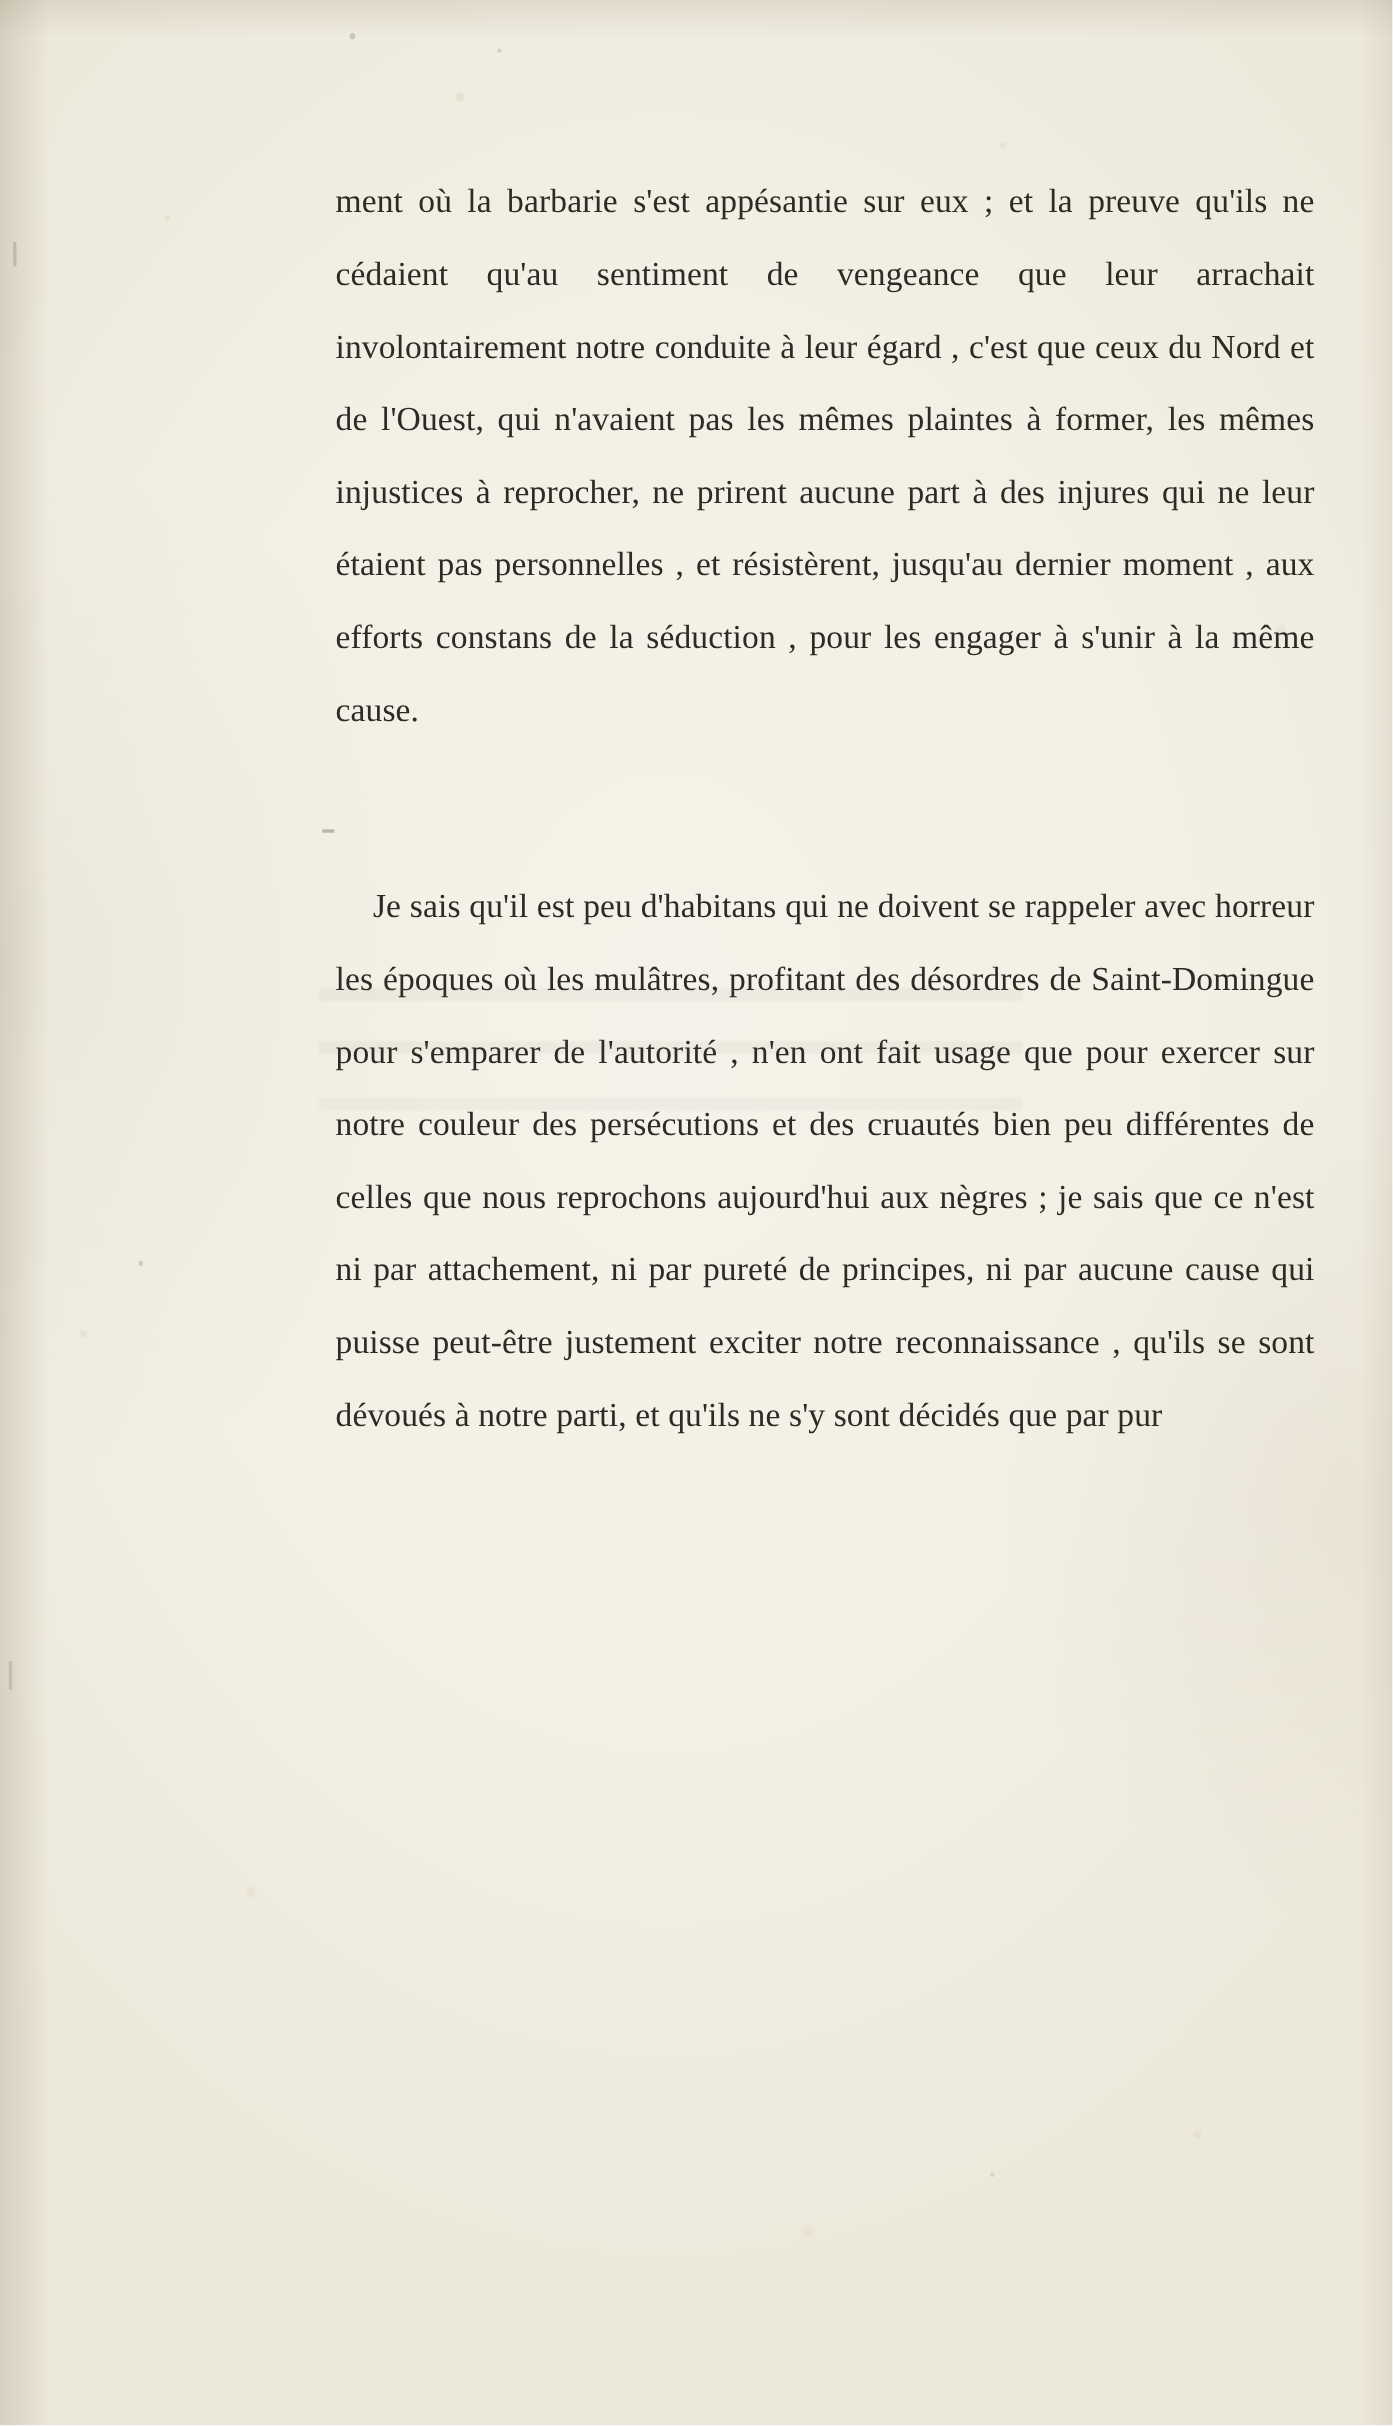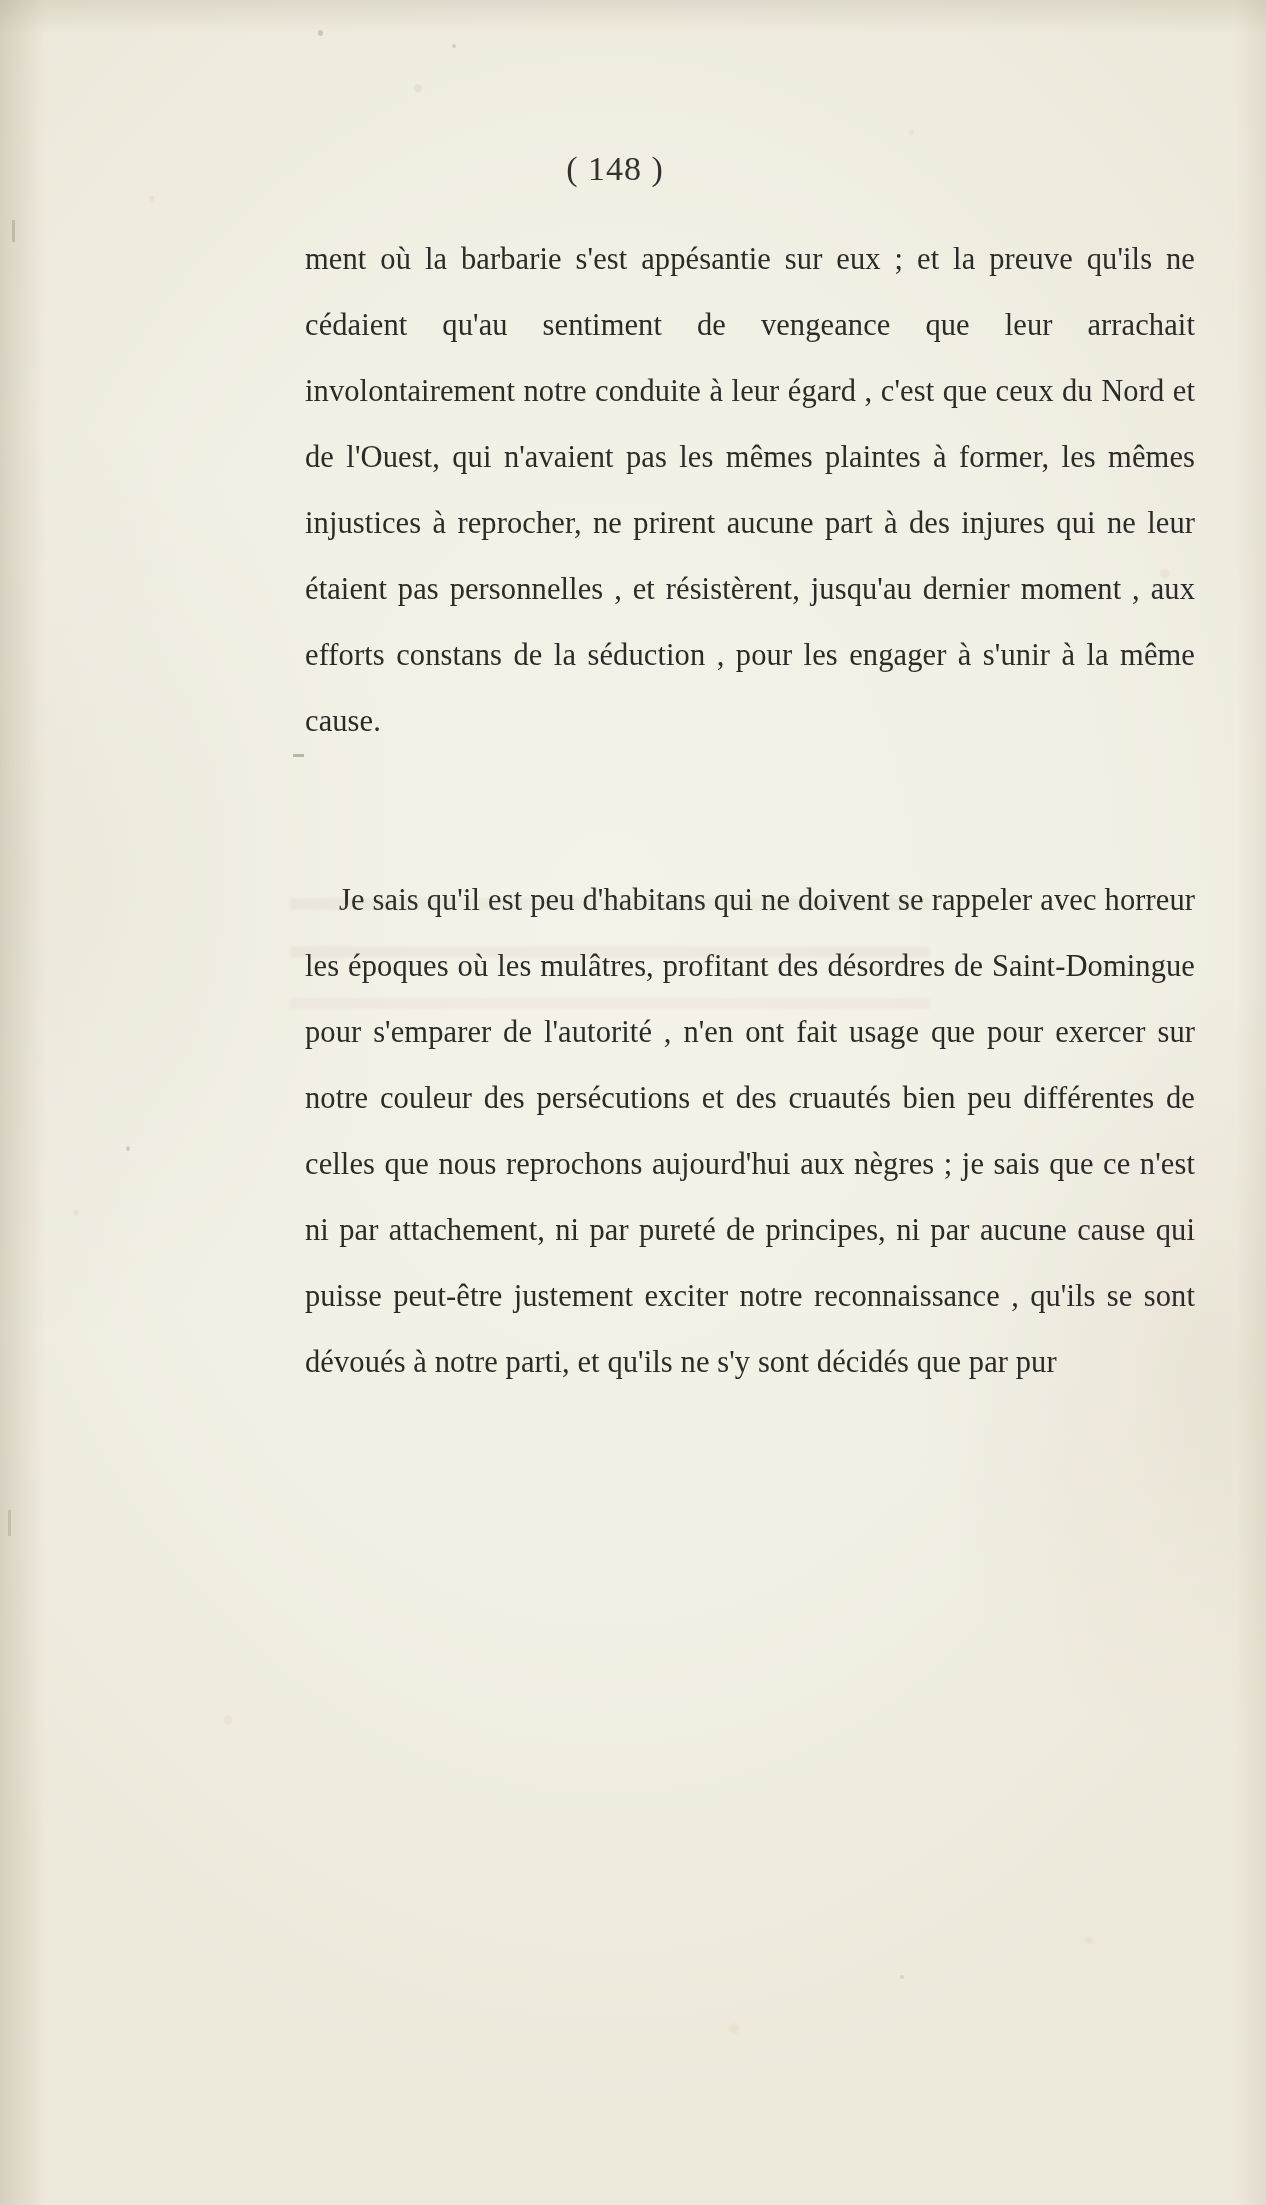--- a/index.html
+++ b/index.html
@@ -150,19 +150,18 @@
   <div class="ink" style="left:318px; top:30px; width:5px; height:6px; opacity:.5;"></div>
   <div class="ink" style="left:452px; top:44px; width:4px; height:4px; opacity:.4;"></div>
   <div class="ink" style="left:126px; top:1146px; width:4px; height:5px; opacity:.45;"></div>
   <div class="ink" style="left:900px; top:1975px; width:4px; height:4px; opacity:.3;"></div>
   <div class="tick" style="left:293px; top:754px; width:11px; height:3px; opacity:.6;"></div>
   <div class="tick" style="left:12px; top:220px; width:3px; height:22px; opacity:.35;"></div>
   <div class="tick" style="left:8px; top:1510px; width:3px; height:26px; opacity:.3;"></div>
 
   <div id="textblock">
 
-    <div class="folio">( 148 )</div>
 
     <p class="para">ment où la barbarie s'est appésantie sur eux ; et la preuve qu'ils ne cédaient qu'au sentiment de vengeance que leur arrachait involontairement notre conduite à leur égard , c'est que ceux du Nord et de l'Ouest, qui n'avaient pas les mêmes plaintes à former, les mêmes injustices à reprocher, ne prirent aucune part à des injures qui ne leur étaient pas personnelles , et résistèrent, jusqu'au dernier moment , aux efforts constans de la séduction , pour les engager à s'unir à la même cause.</p>
     <p class="para indent nostretch">Je sais qu'il est peu d'habitans qui ne doivent se rappeler avec horreur les époques où les mulâtres, profitant des désordres de Saint-Domingue pour s'emparer de l'autorité , n'en ont fait usage que pour exercer sur notre couleur des persécutions et des cruautés bien peu différentes de celles que nous reprochons aujourd'hui aux nègres ; je sais que ce n'est ni par attachement, ni par pureté de principes, ni par aucune cause qui puisse peut-être justement exciter notre reconnaissance , qu'ils se sont dévoués à notre parti, et qu'ils ne s'y sont décidés que par pur</p>
 
   </div>
 </div>
 
 </body></html>

